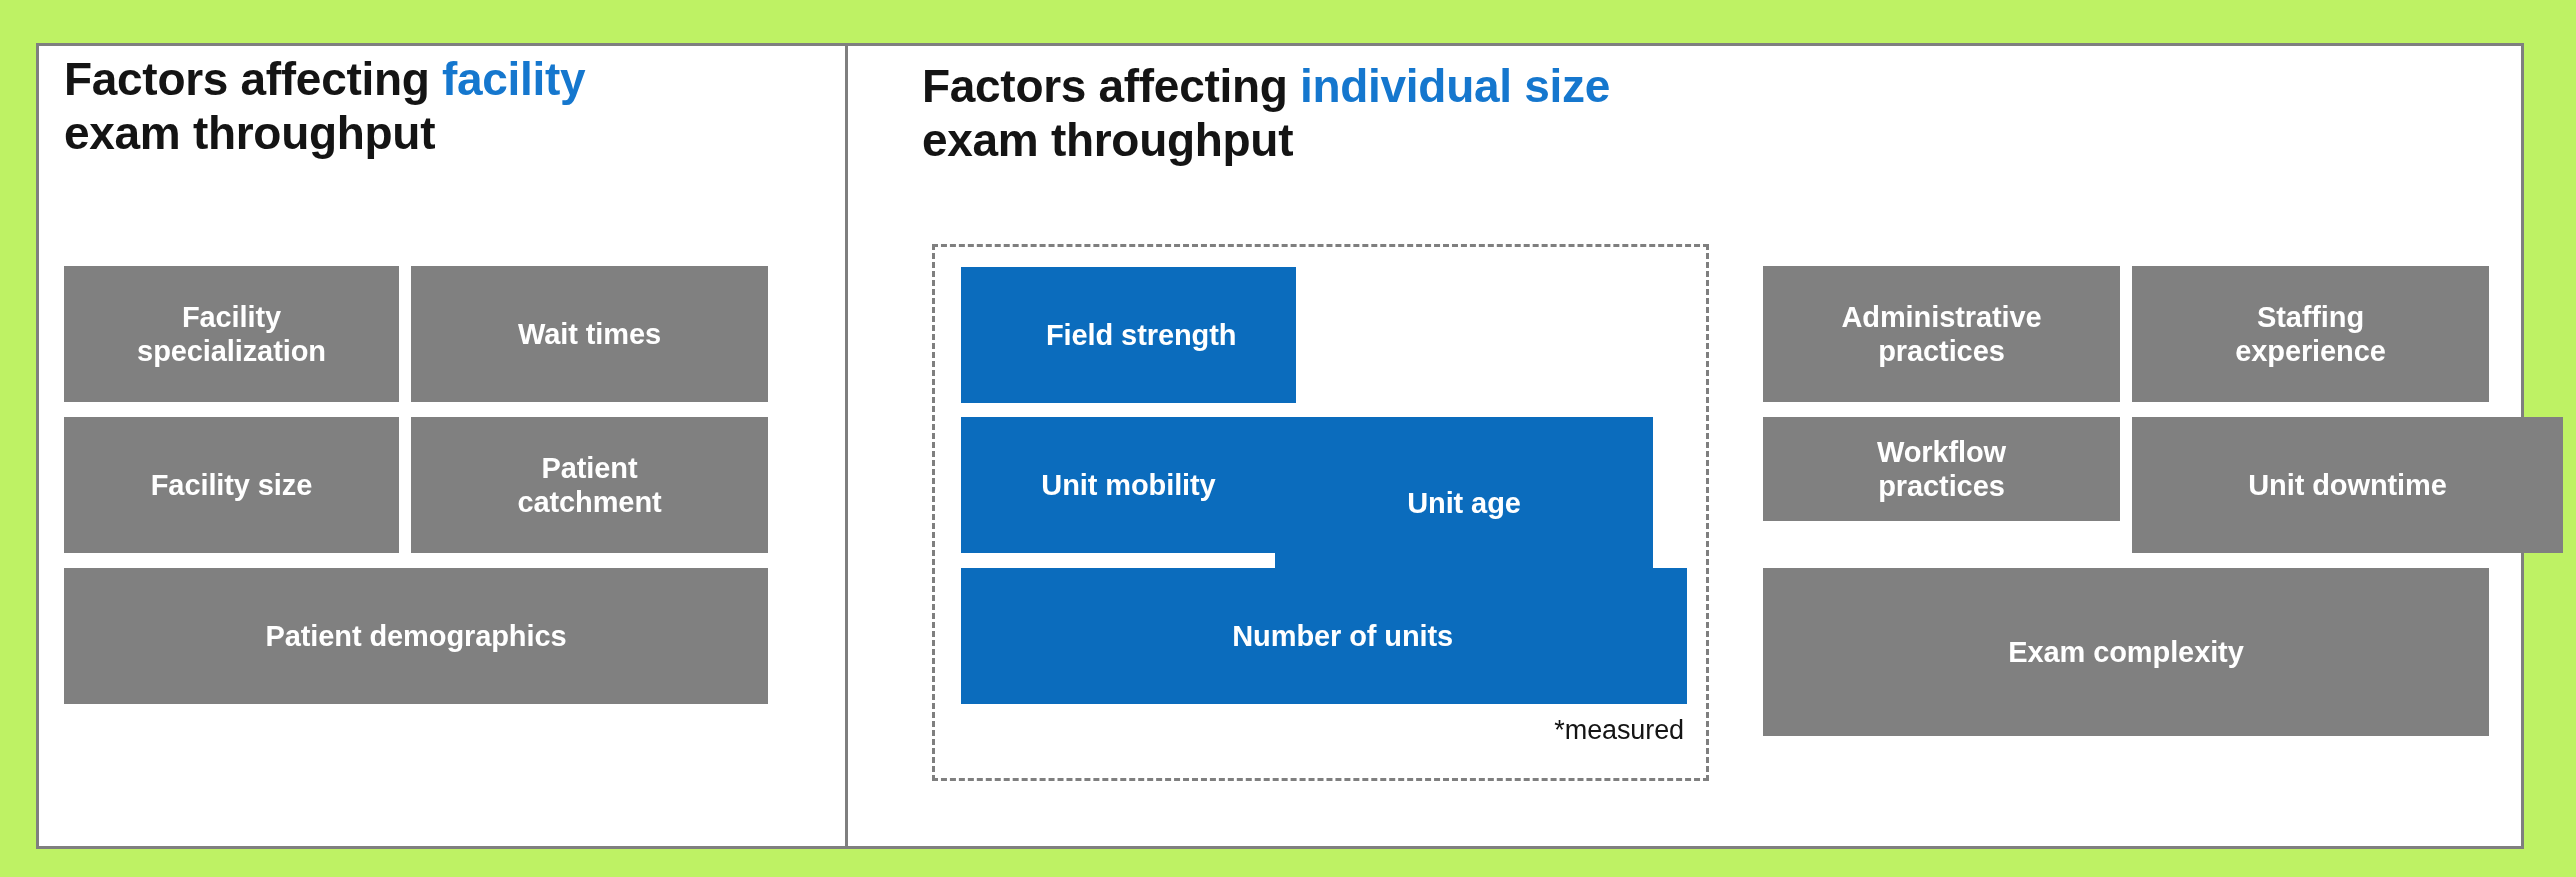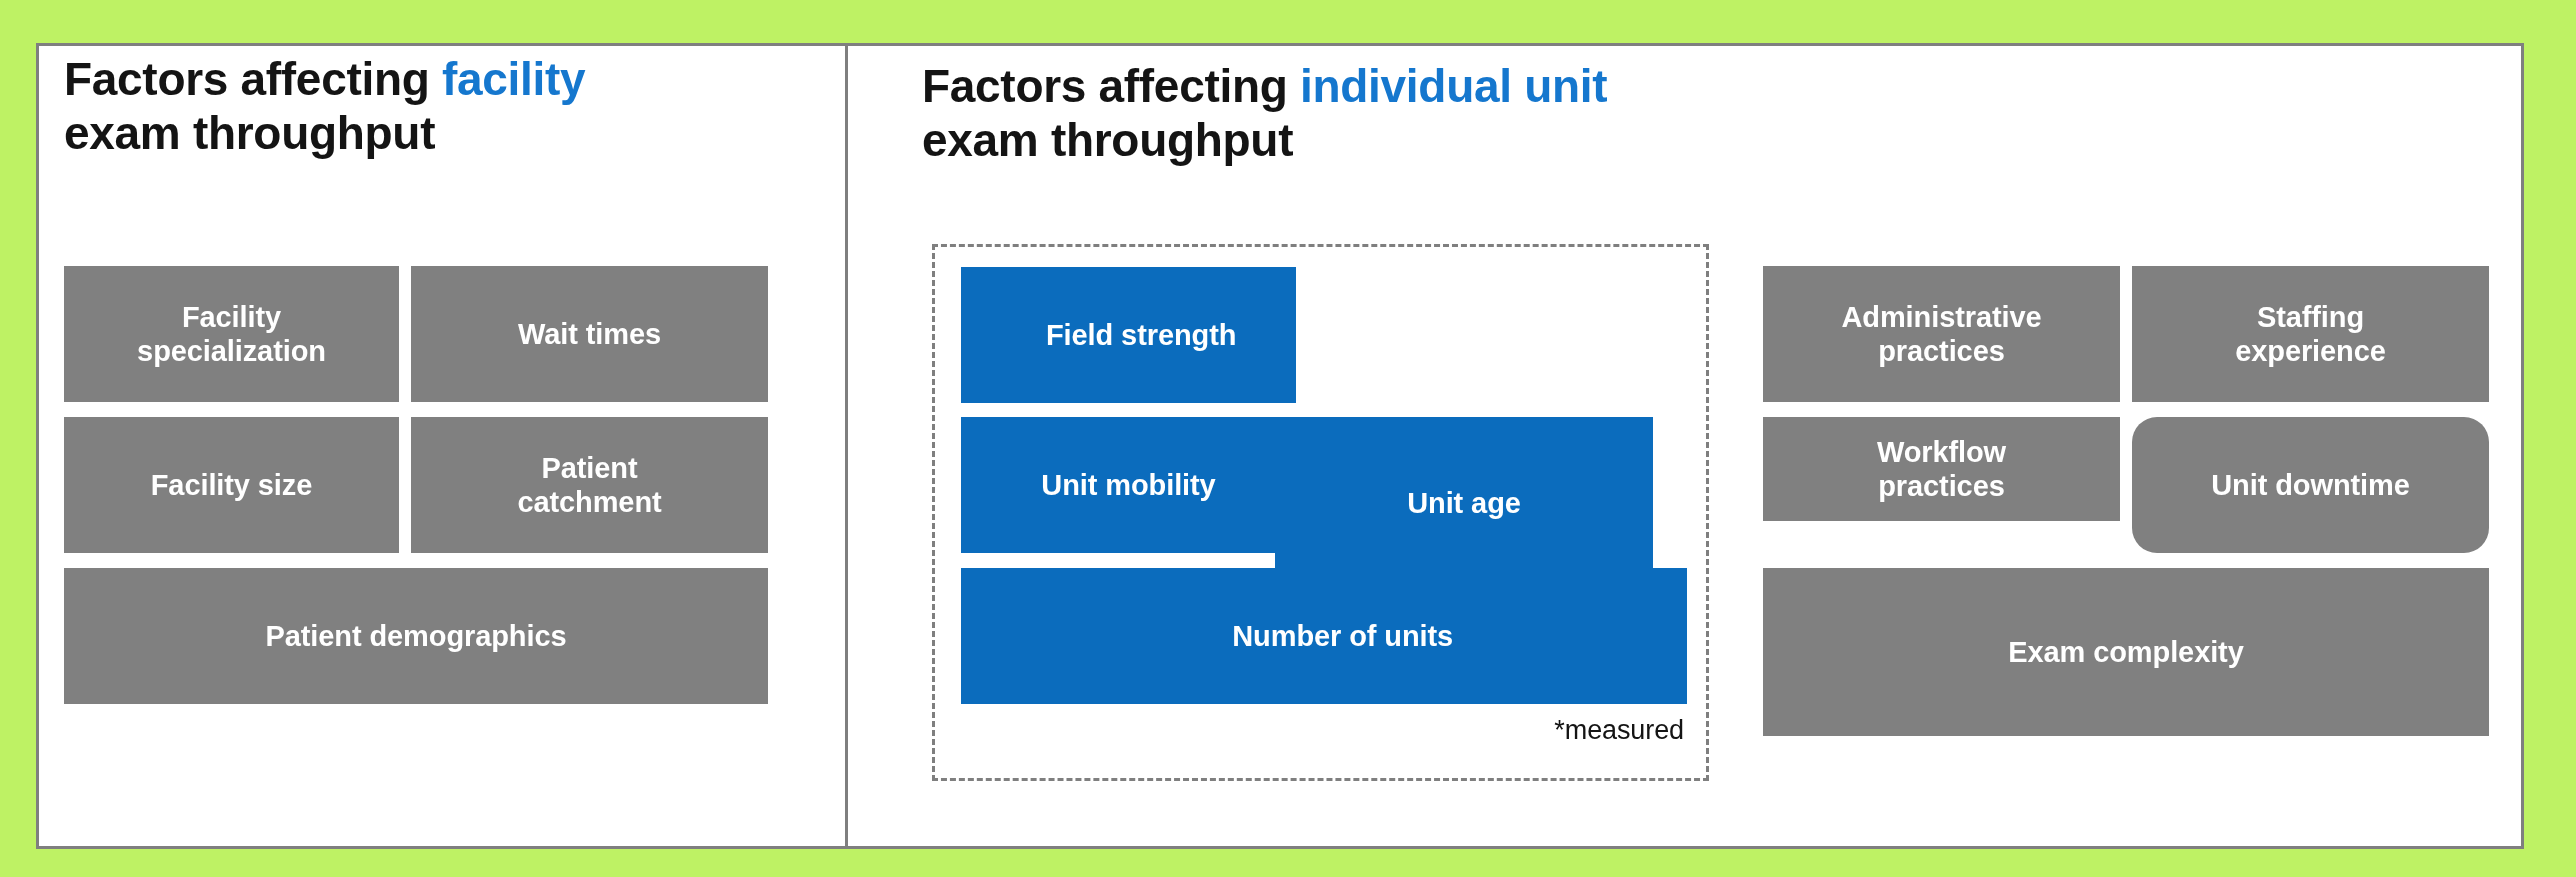--- a/index.html
+++ b/index.html
@@ -121,21 +121,21 @@
 
   <div class="factor-box gray" style="left:411px; top:266px; width:357px; height:136px;">Wait times</div>
 
   <div class="factor-box gray" style="left:64px;  top:417px; width:335px; height:136px;">Facility size</div>
 
   <div class="factor-box gray" style="left:411px; top:417px; width:357px; height:136px;">Patient
 catchment</div>
 
   <div class="factor-box gray" style="left:64px;  top:568px; width:704px; height:136px;">Patient demographics</div>
 
-  <div class="panel-title" id="title-right"><span>Factors affecting </span><span class="hl">individual unit</span><br><span>exam throughput</span></div>
+  <div class="panel-title" id="title-right"><span>Factors affecting </span><span class="hl">individual size</span><br><span>exam throughput</span></div>
 
   <div class="dashed-group">
     <div class="measured-note">*measured</div>
   </div>
 
   <div class="factor-box blue" style="left:961px; top:267px; width:335px; height:136px;padding-left:32px;">Field strength</div>
 
 
   <div class="factor-box blue" style="left:961px; top:417px; width:335px; height:136px;">Unit mobility</div>
 
@@ -145,18 +145,18 @@
 
   <div class="factor-box gray" style="left:1763px; top:266px; width:357px; height:136px;">Administrative
 practices</div>
 
   <div class="factor-box gray" style="left:2132px; top:266px; width:357px; height:136px;">Staffing
 experience</div>
 
   <div class="factor-box gray" style="left:1763px; top:417px; width:357px; height:104px;">Workflow
 practices</div>
 
-  <div class="factor-box gray" style="left:2132px; top:417px; width:357px; height:136px;border-radius:25px;">Unit downtime</div>
+  <div class="factor-box gray" style="left:2132px; top:417px; width:431px; height:136px;">Unit downtime</div>
 
   <div class="factor-box gray" style="left:1763px; top:568px; width:726px; height:168px;">Exam complexity</div>
 
 </div>
 
 
 </body></html>

